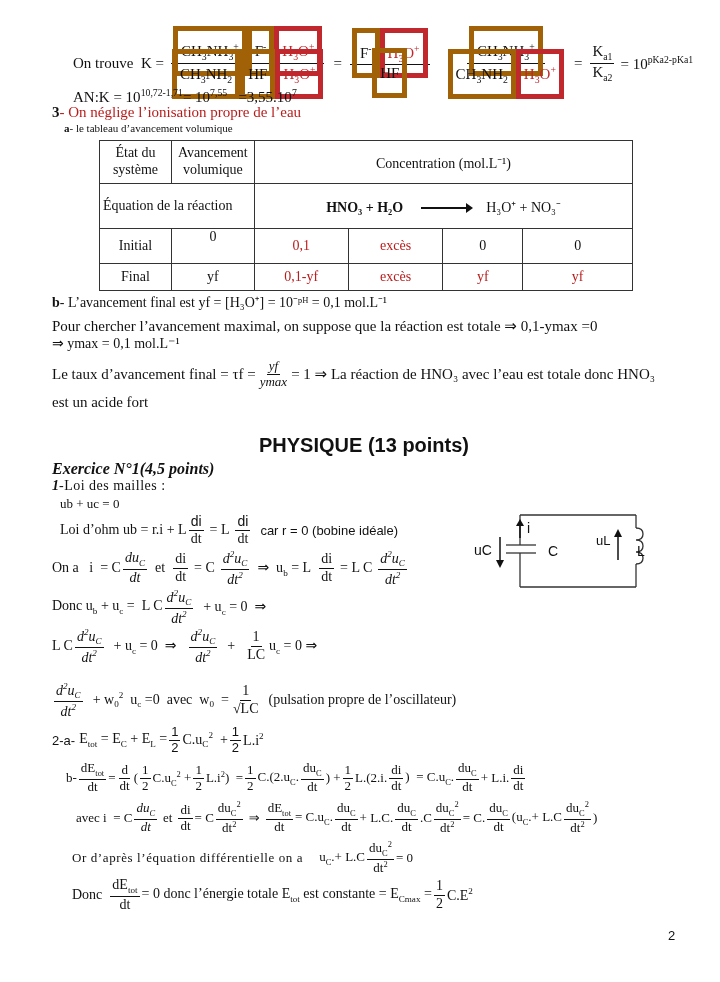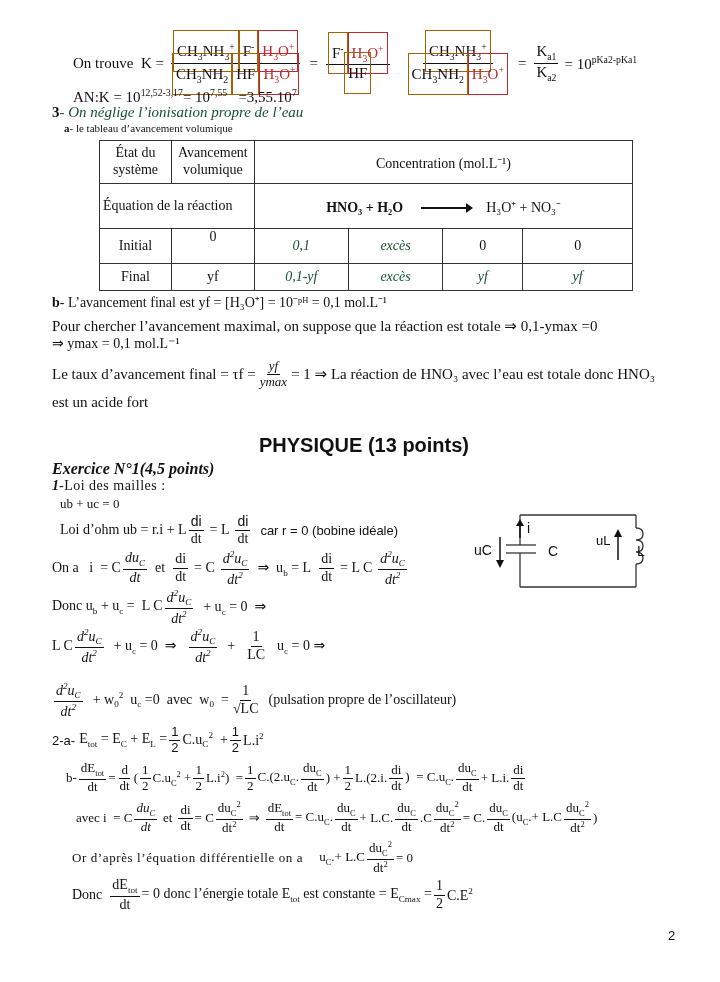--- a/index.html
+++ b/index.html
@@ -1,26 +1,26 @@
 <!DOCTYPE html>
 <html><head>
 <meta charset="utf-8">
 <style>
   html, body { margin:0; padding:0; background:#ffffff; }
   body { width:720px; height:982px; position:relative; overflow:hidden;
          font-family:"Liberation Serif", serif; color:#111; font-size:14px; }
   .abs { position:absolute; white-space:nowrap; }
   .sans { font-family:"Liberation Sans", sans-serif; }
-  .red { color:#14532d;font-style:italic; }
+  .red { color:#b91c1c; }
   .frac { display:inline-flex; flex-direction:column; align-items:center; vertical-align:middle; margin:0 2px; }
   .frac > .num { border-bottom:1px solid #111; padding:0 2px; line-height:1.15; }
   .frac > .den { padding:0 2px; line-height:1.15; }
   .it { font-style:italic; }
   sub, sup { font-size:0.65em; }
-  .br { border:1px solid #a16207; padding:12px 3px; }
+  .br { border:5px solid #a16207; padding:12px 3px; }
   .br.r { border-color:#c0282d; color:#c0282d; }
   table.av { position:absolute; left:99px; top:140px; width:534px; border-collapse:collapse; font-size:14px; }
   table.av td { border:1px solid #333; text-align:center; padding:0 2px; }
   .b { font-weight:bold; }
   .title { font-family:"Liberation Sans", sans-serif; font-weight:bold; font-size:20px; }
 </style>
 </head>
 <body>
 
 <div class="abs" style="left:73px;top:38px;height:50px;display:flex;align-items:center;font-size:15px;">
@@ -40,21 +40,21 @@
   </span>
   <span style="margin:0 6px;">=</span>
   <span class="frac">
     <span class="num">K<sub>a1</sub></span>
     <span class="den">K<sub>a2</sub></span>
   </span>
   <span style="margin-left:4px;"><span>= 10</span><sup>pKa2-pKa1</sup></span>
 </div>
 
 <div class="abs" style="left:73px;top:87px;font-size:15px;">
-  <span>AN:K =  10</span><sup>12,52-3,17</sup><span>= 10</span><sup>7,55</sup>&nbsp;&nbsp;&nbsp;<span>=3,55.10</span><sup>7</sup>
+  <span>AN:K =  10</span><sup>10,72-1,71</sup><span>= 10</span><sup>7,55</sup>&nbsp;&nbsp;&nbsp;<span>=3,55.10</span><sup>7</sup>
 </div>
 
 <div class="abs" style="left:52px;top:104px;font-size:15px;">
   <b>3</b><span class="red">- On néglige l’ionisation propre de l’eau</span>
 </div>
 <div class="abs" style="left:64px;top:122px;font-size:11px;">
   <b>a</b><span>- le tableau d’avancement volumique</span>
 </div>
 
 <table class="av">
@@ -215,21 +215,21 @@
   <span style="margin:0 10px 0 8px;">+ u<sub>c</sub> = 0&nbsp; ⇒</span>
   <span class="frac it">
       <span class="num">d<sup>2</sup>u<sub>C</sub></span>
       <span class="den">dt<sup>2</sup></span>
     </span>
   <span style="margin:0 8px;">+</span>
   <span class="frac">
       <span class="num">1</span>
       <span class="den">LC</span>
     </span>
-  <span style="margin-left:8px;">u<sub>c</sub> = 0 ⇒</span>
+  <span style="margin-left:0;">u<sub>c</sub> = 0 ⇒</span>
 </div>
 
 <div class="abs" style="left:52px;top:680px;height:40px;display:flex;align-items:center;font-size:14px;">
   <span class="frac it">
       <span class="num">d<sup>2</sup>u<sub>C</sub></span>
       <span class="den">dt<sup>2</sup></span>
     </span>
   <span style="margin-left:8px;">+ w<sub>0</sub><sup>2</sup>&nbsp; u<sub>c</sub> =0&nbsp; avec&nbsp; w<sub>0</sub>&nbsp; =</span>
   <span class="frac">
       <span class="num">1</span>

